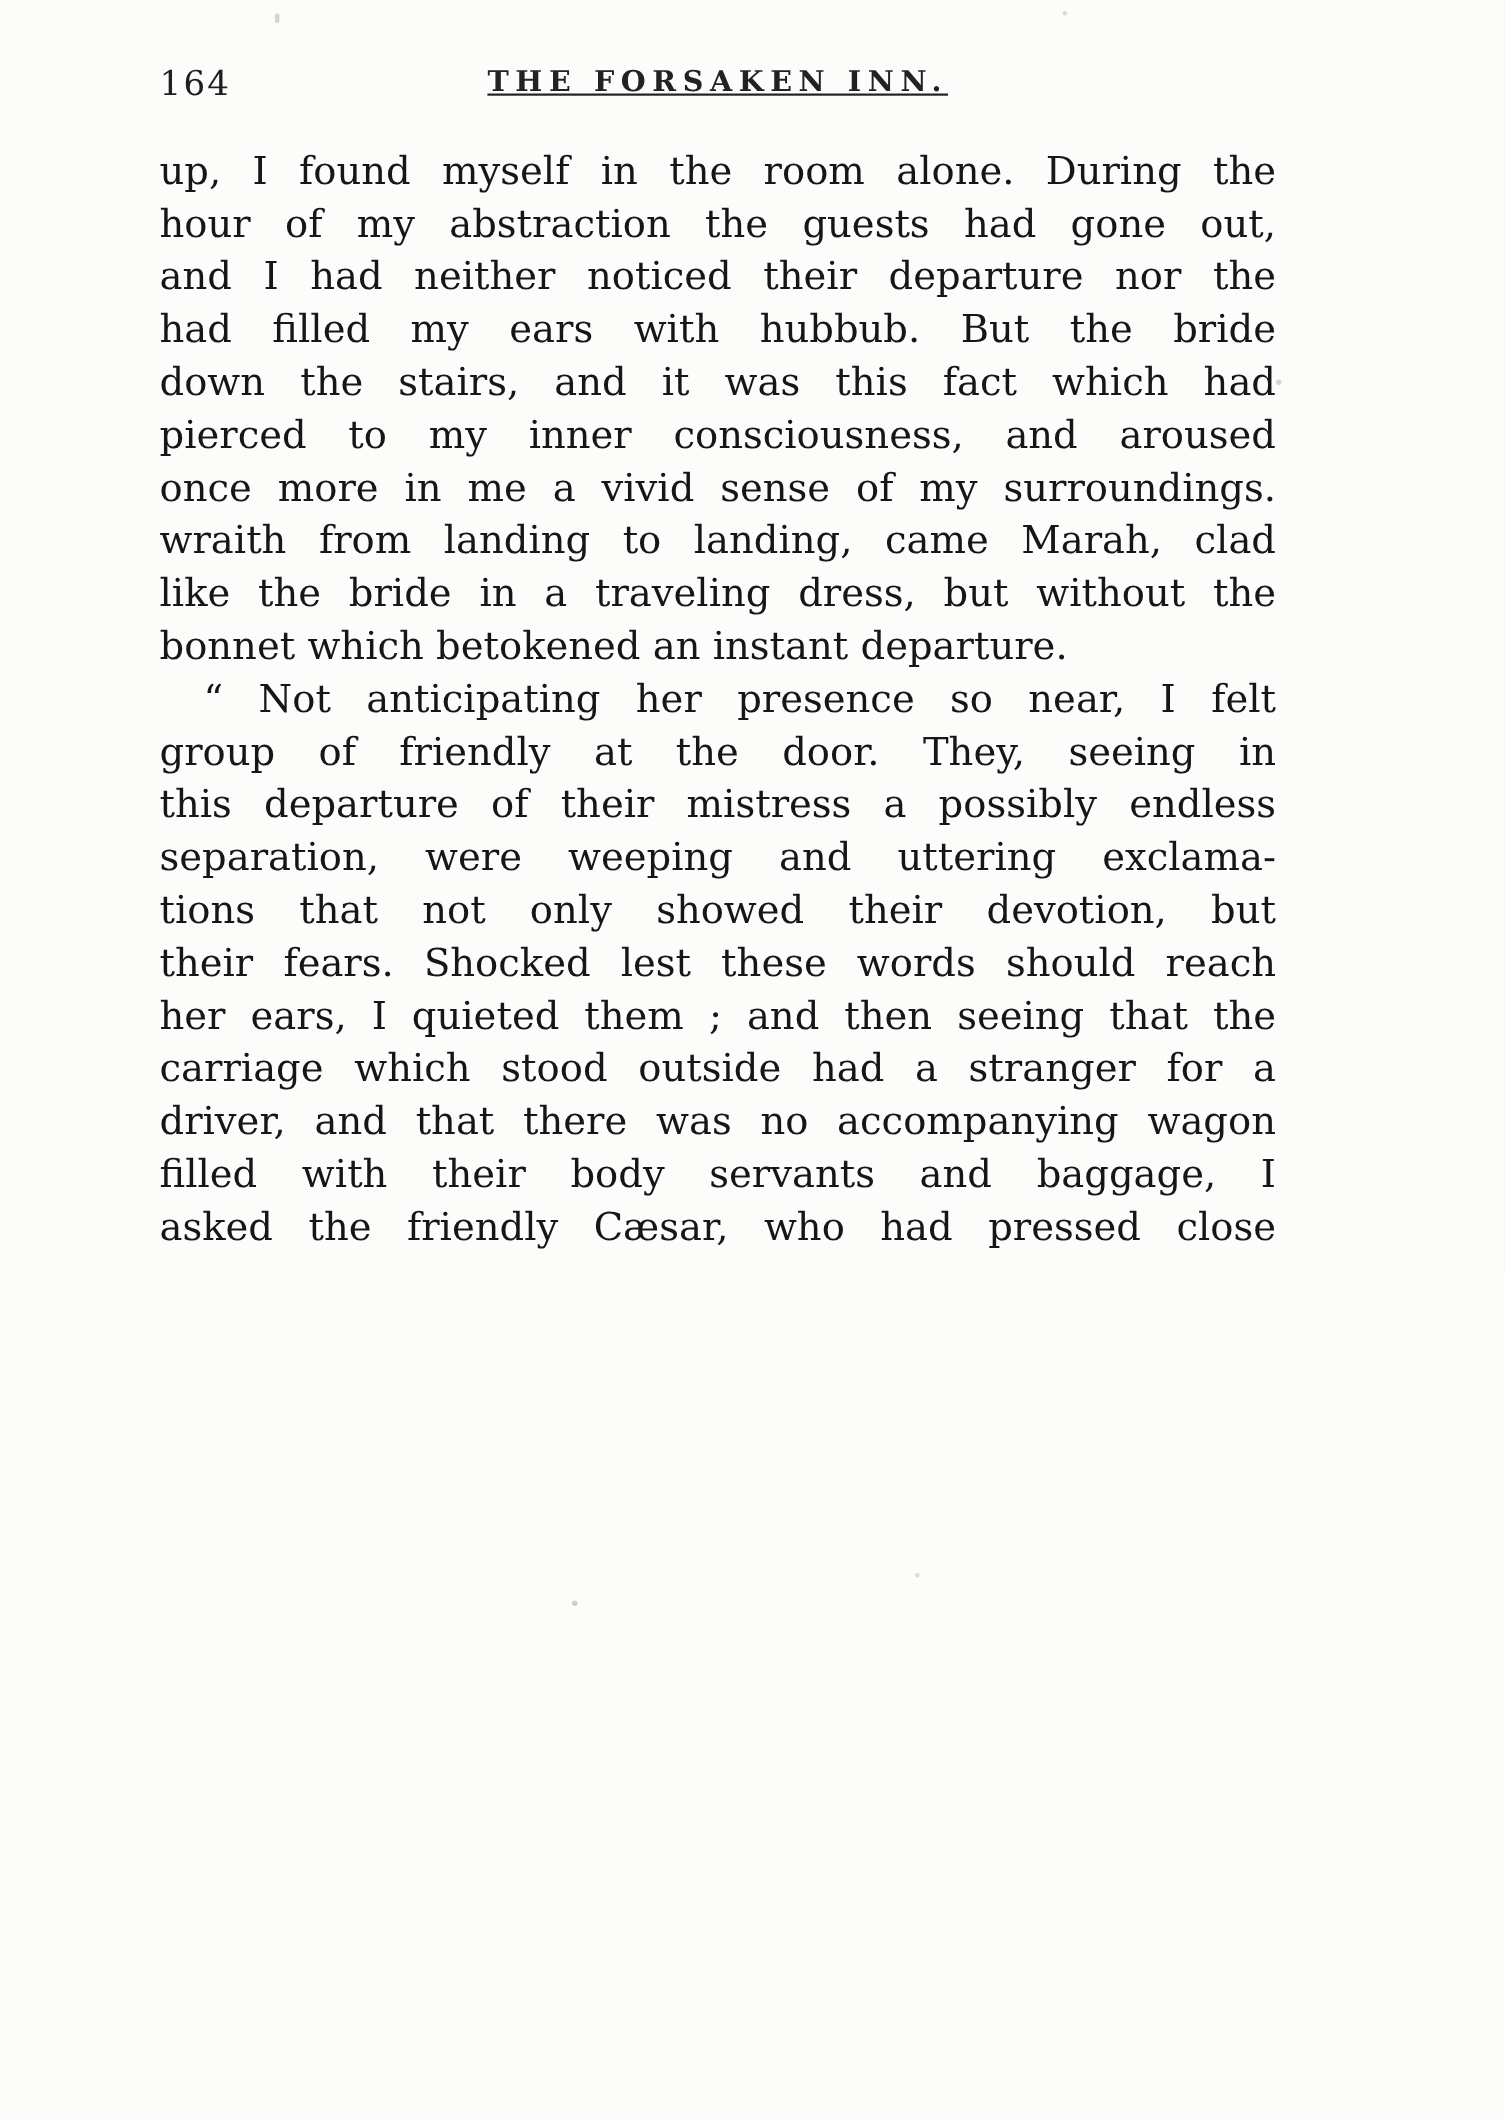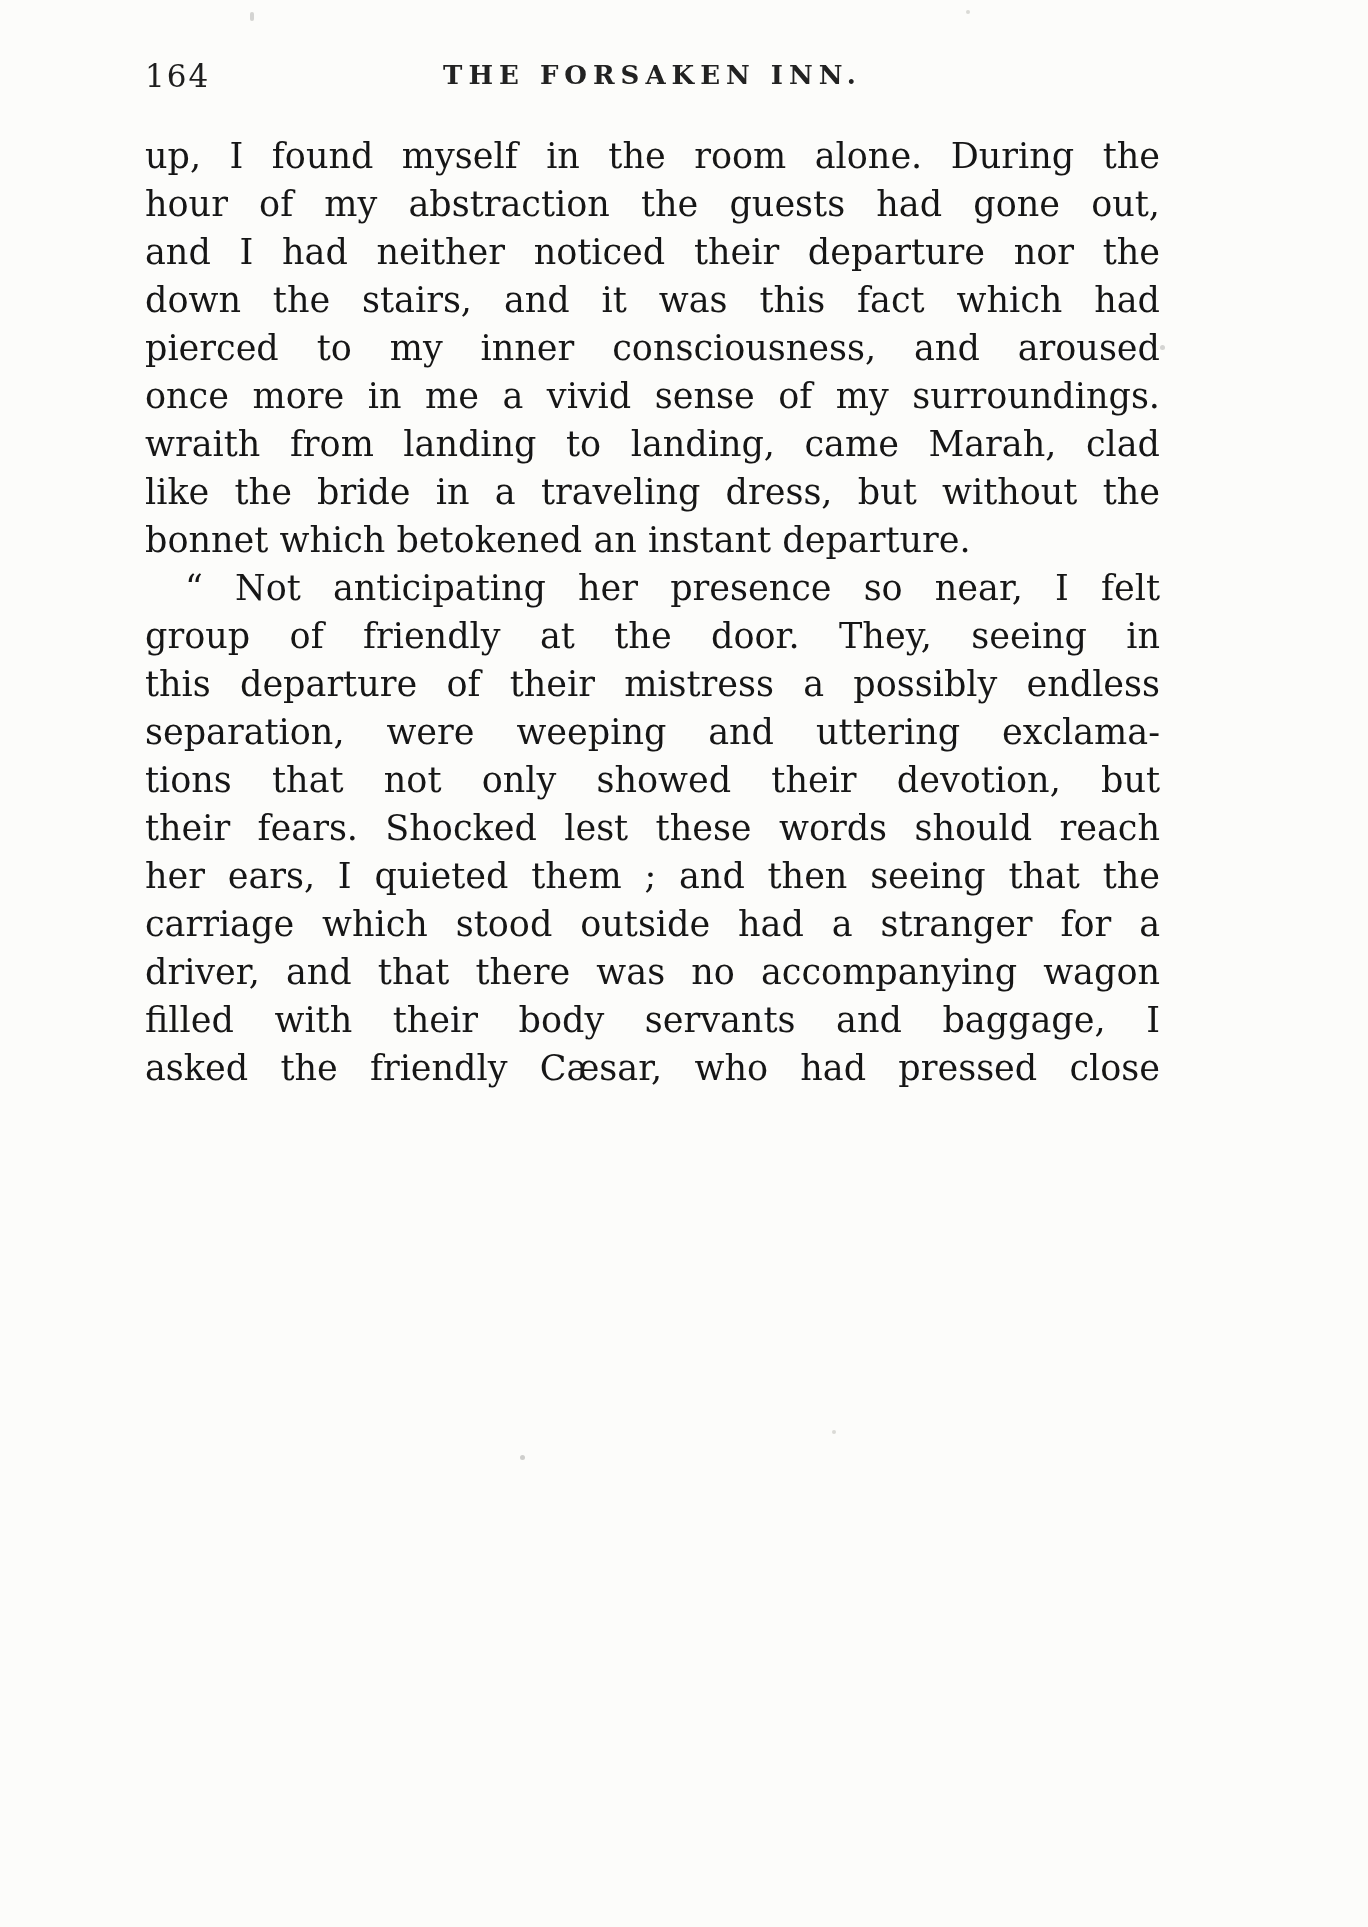--- a/index.html
+++ b/index.html
@@ -33,20 +33,21 @@
     color: #1e1e1e;
   }
   .running-title {
     display: block;
     text-align: center;
     font-size: 26px;
     font-weight: 700;
     letter-spacing: 6px;
     color: #222;
     padding-top: 4px;
+    text-decoration: underline;
   }
   .page-body {
     position: absolute;
     top: 132px;
     left: 145px;
     width: 1015px;
     font-size: 35px;
     line-height: 48px;
     color: #161616;
   }
@@ -85,20 +86,21 @@
   <div class="page-header">
     <span class="page-number">164</span>
     <span class="running-title">THE FORSAKEN INN.</span>
   </div>
 
   <div class="page-body" id="page-body">
       <div class="paragraph">
         <div class="line">up, I found myself in the room alone. During the</div>
         <div class="line">hour of my abstraction the guests had gone out,</div>
         <div class="line">and I had neither noticed their departure nor the</div>
+        <div class="line">had filled my ears with hubbub. But the bride</div>
         <div class="line">down the stairs, and it was this fact which had</div>
         <div class="line">pierced to my inner consciousness, and aroused</div>
         <div class="line">once more in me a vivid sense of my surroundings.</div>
         <div class="line">wraith from landing to landing, came Marah, clad</div>
         <div class="line">like the bride in a traveling dress, but without the</div>
         <div class="line last">bonnet which betokened an instant departure.</div>
       </div>
       <div class="paragraph">
         <div class="line indent">“ Not anticipating her presence so near, I felt</div>
         <div class="line">group of friendly at the door. They, seeing in</div>

